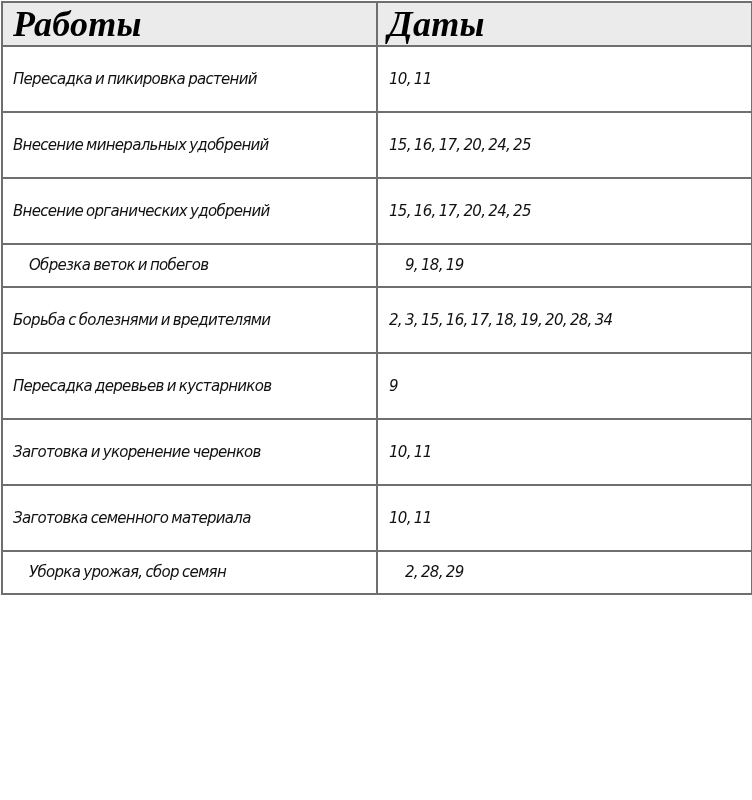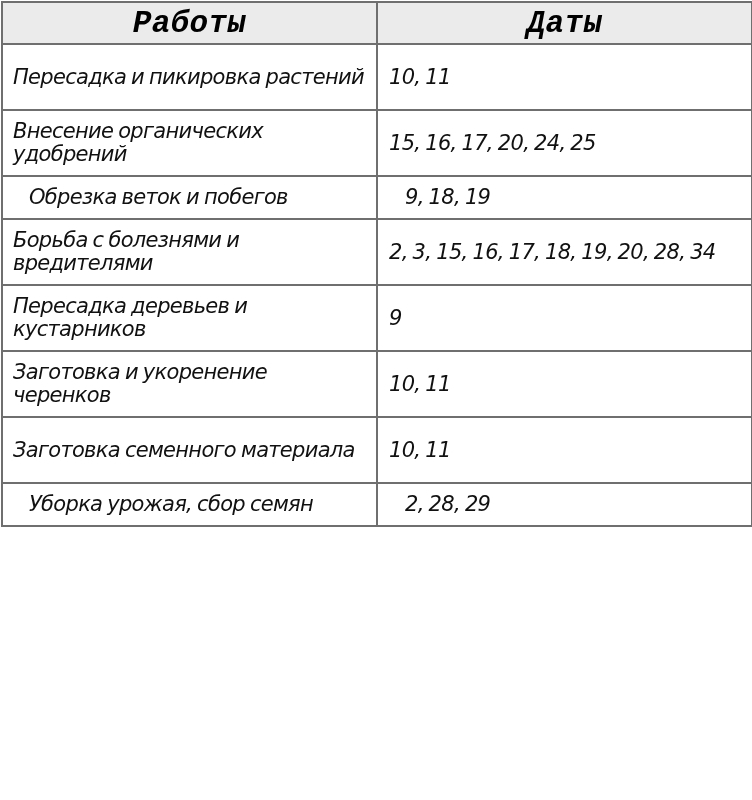--- a/index.html
+++ b/index.html
@@ -26,31 +26,30 @@
     th, td {
       border: 2px solid #6f6f6f;
       padding: 0 10px;
       vertical-align: middle;
       text-align: left;
       color: #111111;
     }
     thead th {
       background: #ebebeb;
       height: 40px;
-      text-align: center;
-      font-family: Liberation Mono, monospace;
+      font-family: Liberation Serif, serif;
       font-weight: bold;
       font-style: italic;
-      font-size: 31px;
+      font-size: 36px;
       color: #000000;
       letter-spacing: 0.3px;
     }
     tbody td {
       font-style: italic;
-      font-size: 21px;
+      font-size: 15px;
       line-height: 23px;
       font-family: "DejaVu Sans", sans-serif;
       letter-spacing: -0.7px;
       word-spacing: -1px;
     }
     tr.h2 td { height: 64px; }
     tr.h1 td { height: 41px; padding-left: 26px; }
     tr.h4 td { height: 114px; }
     .work-text { display: block; }
     .dates-text { display: block; padding-left: 1px; }
@@ -69,20 +68,28 @@
       <th>Даты</th>
     </tr>
   </thead>
   <tbody>
     <tr class="h2">
       <td>
           <span class="work-text">Пересадка и пикировка растений</span>
         </td>
       <td>
           <span class="dates-text">10, 11</span>
+        </td>
+    </tr>
+    <tr class="h2">
+      <td>
+          <span class="work-text">Внесение минеральных удобрений</span>
+        </td>
+      <td>
+          <span class="dates-text">15, 16, 17, 20, 24, 25</span>
         </td>
     </tr>
     <tr class="h2">
       <td>
           <span class="work-text">Внесение органических удобрений</span>
         </td>
       <td>
           <span class="dates-text">15, 16, 17, 20, 24, 25</span>
         </td>
     </tr>

